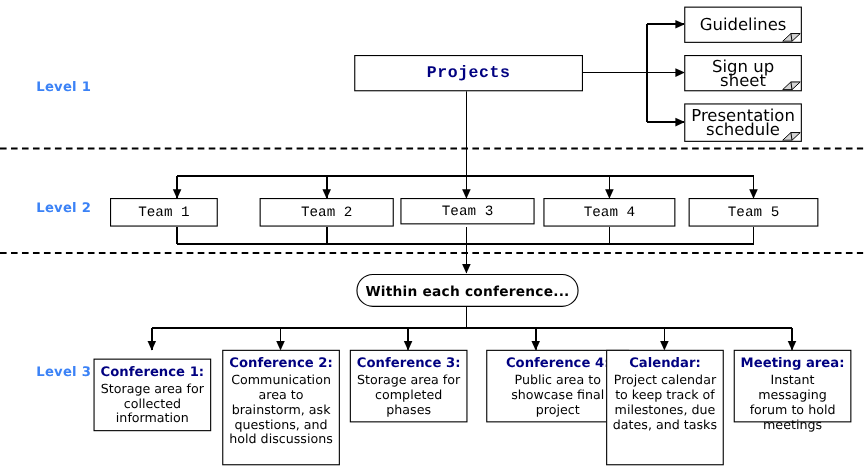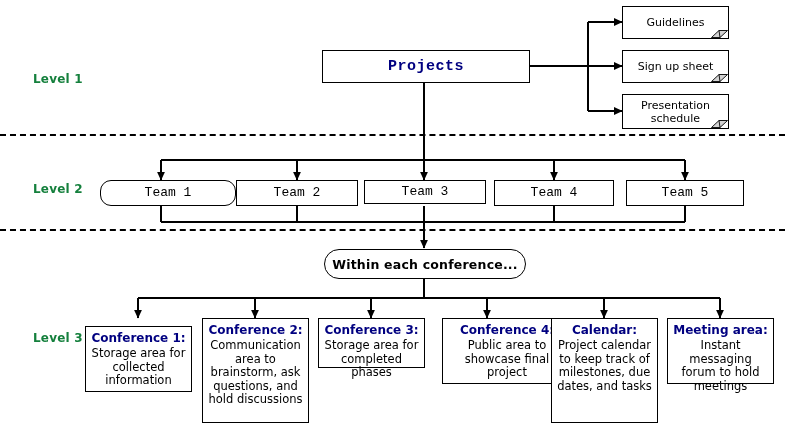--- a/index.html
+++ b/index.html
@@ -13,21 +13,21 @@
   #canvas {
     position: relative;
     width: 785px;
     height: 432px;
     background: #ffffff;
     overflow: hidden;
   }
   
   .level-label {
     position: absolute;
-    color: #15803d;
+    color: #3b82f6;
     font-weight: bold;
     font-size: 12px;
     font-family: "DejaVu Sans", sans-serif;
     white-space: nowrap;
     letter-spacing: 0.2px;
   }
   
   .divider {
     position: absolute;
     left: 0;
@@ -59,21 +59,21 @@
   }
   .box-team {
     font-size: 13px;
     color: #000000;
   }
   
   .doc {
     position: absolute;
     box-sizing: border-box;
     background: #ffffff;
-    font-size: 11px;
+    font-size: 15px;
     line-height: 13px;
     color: #000000;
     text-align: center;
   }
   .doc-body {
     position: absolute;
     inset: 0;
     border: 1px solid #000000;
     box-sizing: border-box;
     display: flex;
@@ -213,39 +213,39 @@
   </div>
 
   <div class="doc" style="left:622px; top:50px; width:107px; height:33px;">
     <div class="doc-body">Sign up sheet</div>
     <svg class="doc-fold" viewBox="0 0 17 10" xmlns="http://www.w3.org/2000/svg">
       <path d="M0.5,9.5 L9,9.5 L16.5,2.5 L8,2.5 z" fill="#d4d4d4" stroke="#000000" stroke-width="0.9"></path>
       <path d="M8,2.5 L9,9.5" fill="none" stroke="#000000" stroke-width="0.9"></path>
     </svg>
   </div>
 
-  <div class="box box-team" style="left:100px; top:180px; width:136px; height:26px;border-radius:11px;">Team 1</div>
+  <div class="box box-team" style="left:100px; top:180px; width:98px; height:26px;">Team 1</div>
   <div class="box box-team" style="left:236px; top:180px; width:122px; height:26px;">Team 2</div>
   <div class="box box-team" style="left:364px; top:180px; width:122px; height:24px;">Team 3</div>
   <div class="box box-team" style="left:494px; top:180px; width:120px; height:26px;">Team 4</div>
   <div class="box box-team" style="left:626px; top:180px; width:118px; height:26px;">Team 5</div>
 
   <div class="stadium" style="left:324px; top:249px; width:202px; height:30px;">Within each conference...</div>
 
   <div class="conf" style="left:85px; top:326px; width:107px; height:66px;">
     <span class="conf-title">Conference 1:</span>
     <span class="conf-desc">Storage area for collected information</span>
   </div>
 
   <div class="conf" style="left:202px; top:318px; width:107px; height:105px;">
     <span class="conf-title">Conference 2:</span>
     <span class="conf-desc">Communication area to brainstorm, ask questions, and hold discussions</span>
   </div>
 
-  <div class="conf" style="left:318px; top:318px; width:107px; height:50px;">
+  <div class="conf" style="left:318px; top:318px; width:107px; height:66px;">
     <span class="conf-title">Conference 3:</span>
     <span class="conf-desc">Storage area for completed phases</span>
   </div>
 
   <div class="conf" style="left:442px; top:318px; width:130px; height:66px;">
     <span class="conf-title">Conference 4:</span>
     <span class="conf-desc">Public area to showcase final project</span>
   </div>
 
   <div class="conf" style="left:551px; top:318px; width:107px; height:105px;">

